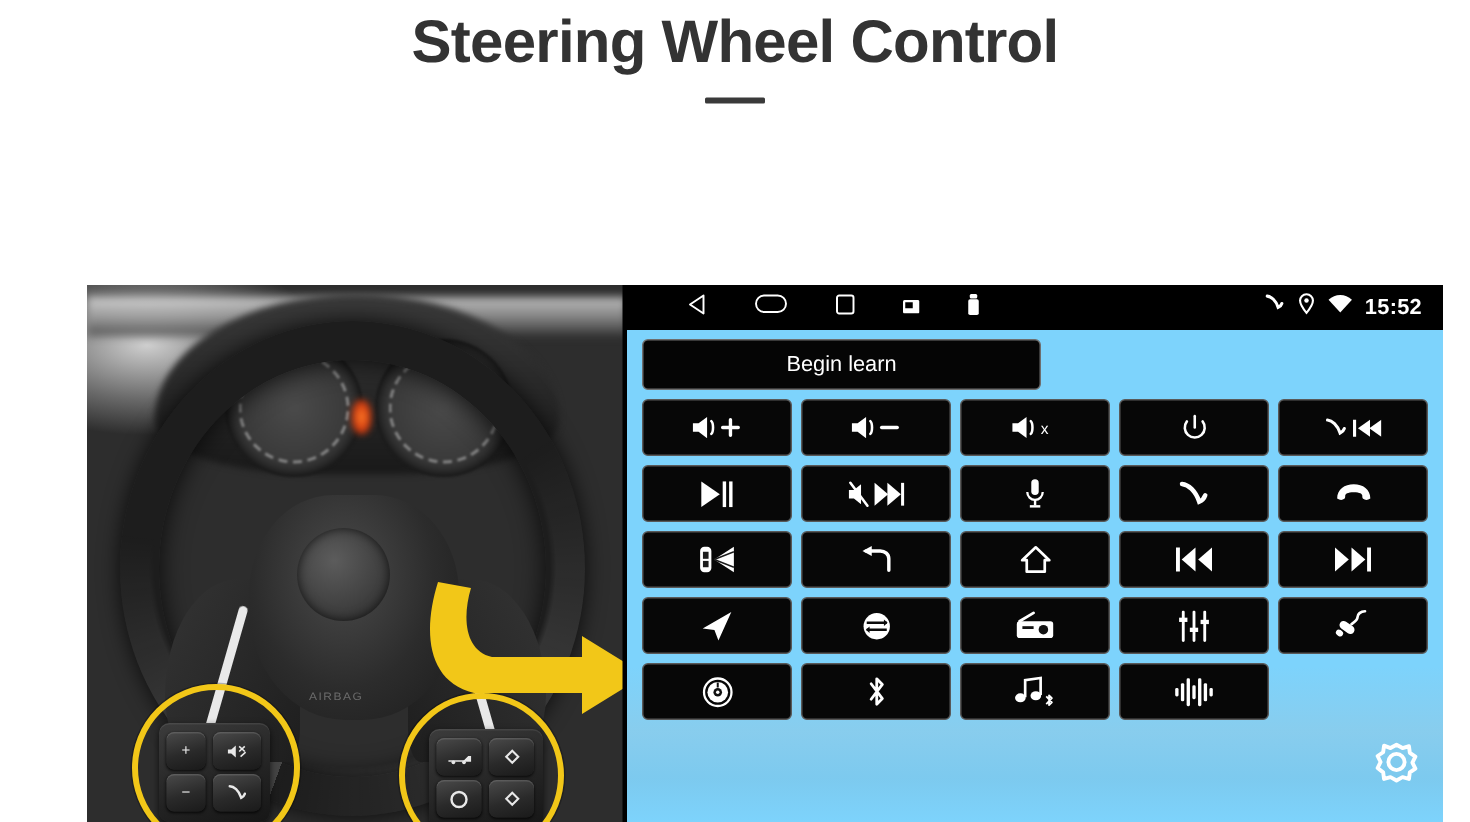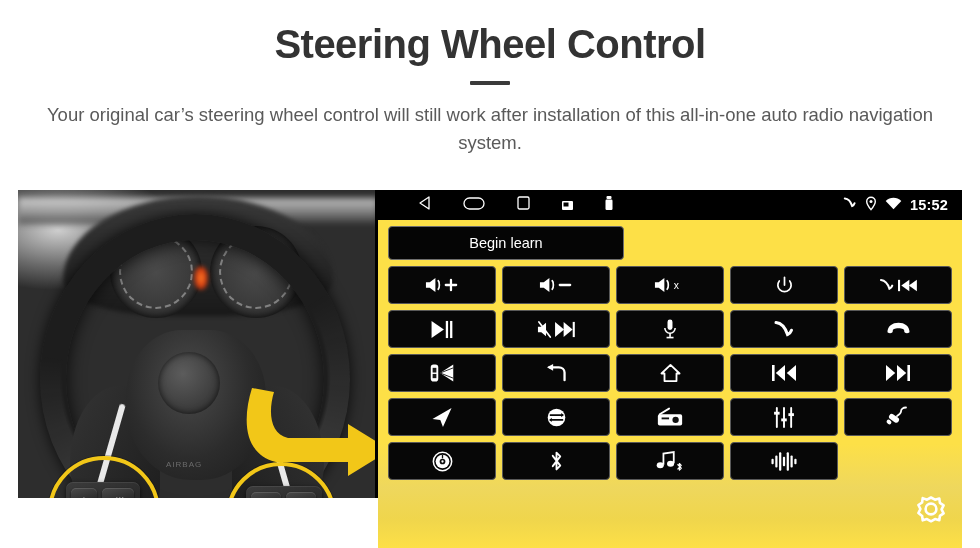--- a/index.html
+++ b/index.html
@@ -5,21 +5,21 @@
   * { box-sizing: border-box; margin: 0; padding: 0; }
   html, body {
     width: 980px; height: 548px;
     background: #ffffff;
     font-family: "Liberation Sans", sans-serif;
     overflow: hidden;
   }
   .page { position: relative; width: 980px; height: 548px; background: #fff; }
 
   
-  .header { padding-top: 22px; text-align: center; }
+  .header { padding-top: 6px; text-align: center; }
   .title {
     font-size: 40px;
     font-weight: bold;
     color: #333333;
     letter-spacing: -0.5px;
     line-height: 1.1;
   }
   .title-rule {
     width: 40px; height: 4px;
     background: #3a3a3a;
@@ -39,24 +39,25 @@
   .media {
     position: absolute;
     left: 18px; top: 190px;
     width: 944px; height: 358px;
     display: flex;
   }
 
   
   .photo {
     position: relative;
-    width: 360px; height: 308px;
+    width: 360px; height: 358px;
     overflow: hidden;
     background: #2b2b2b;
     flex: 0 0 360px;
+    margin-left: 40px;
   }
   .dash-bg {
     position: absolute; inset: 0;
     background:
       radial-gradient(ellipse 120px 60px at 40px 40px, #cfcfcf 0%, #6a6a6a 60%, #2d2d2d 100%),
       radial-gradient(ellipse 140px 70px at 320px 40px, #d8d8d8 0%, #777 60%, #303030 100%),
       linear-gradient(180deg, #bdbdbd 0%, #8a8a8a 10%, #444 26%, #222 50%, #1a1a1a 75%, #111 100%);
   }
   .dash-strip {
     position: absolute; left: 0; right: 0; top: 8px; height: 26px;
@@ -165,35 +166,35 @@
   .ring-l { left: 30px; top: 266px; width: 112px; height: 112px; }
   .ring-r { left: 208px; top: 272px; width: 110px; height: 110px; }
 
   
   .arrow-wrap { position:absolute; left: 212px; top: 190px; width: 170px; height: 100px; }
 
   
   .unit {
     position: relative;
     flex: 1 1 auto;
-    background: #fde047;
+    background: #7dd3fc;
     overflow: hidden;
     text-align: center;
   }
   .statusbar {
     position:relative; height: 30px; background:#000;
     display:flex; align-items:center;
   }
   .navicons { display:flex; align-items:center; gap: 32px; margin-left: 40px; }
   .sysicons { position:absolute; right: 14px; display:flex; align-items:center; gap: 8px; }
   .clock { color:#fff; font-size:14.5px; font-weight:600; letter-spacing:.2px; }
 
   .learn-row { padding: 6px 10px 0 10px; }
   .learn-btn {
-    width: 236px; height: 34px;
+    width: 266px; height: 34px;
     border: 1px solid #6e6e6e;
     border-radius: 4px;
     background: #050505;
     color: #ffffff;
     font-size: 14.5px;
     display:flex; align-items:center; justify-content:center;
   }
 
   .grid {
     margin: 6px 10px 0 10px;
@@ -237,21 +238,20 @@
   }
 </style>
 </head>
 <body>
 
 <div class="page">
 
   <div class="header">
     <div class="title">Steering Wheel Control</div>
     <div class="title-rule"></div>
-    <div class="subtitle">Your original car’s steering wheel control will still work after installation of this all-in-one auto radio navigation system.</div>
   </div>
 
   <div class="media">
 
     <div class="photo">
       <div class="dash-bg"></div>
       <div class="dash-strip"></div>
       <div class="cluster-hood"></div>
       <div class="gauge g1"></div>
       <div class="gauge g2"></div>

